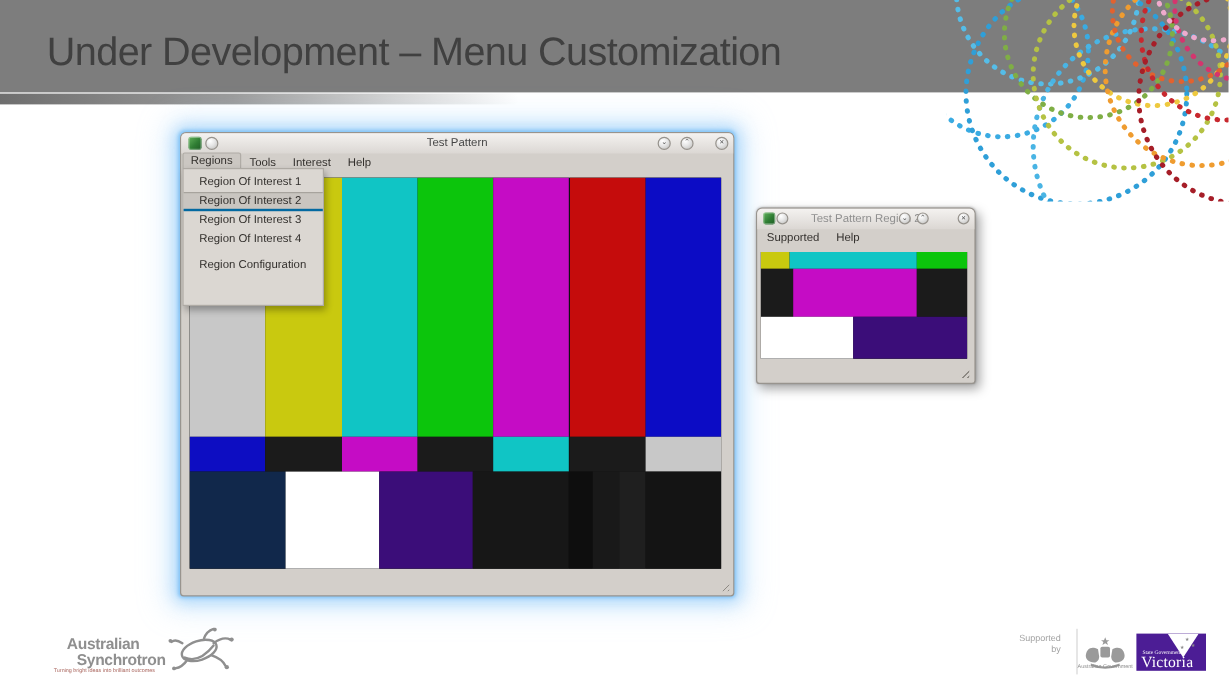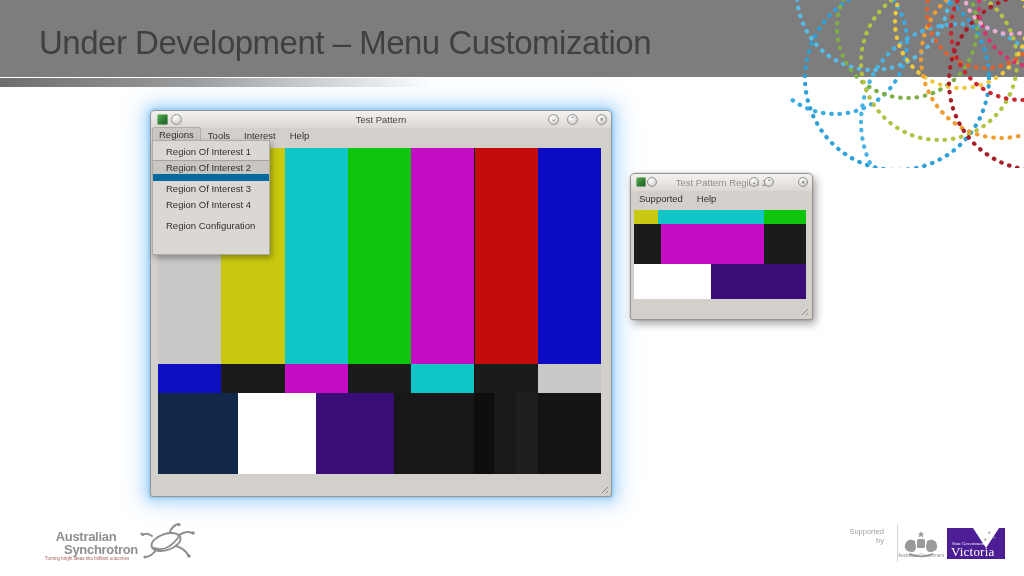--- a/index.html
+++ b/index.html
@@ -31,21 +31,21 @@
   .mitem.active{background:#cbc7c2;border:1px solid #b0aca6;border-radius:2px;padding:0 6px;}
 
   
   .main-win{left:150px;top:110px;width:462px;height:387px;
     box-shadow:0 0 3px 1px rgba(130,195,245,.95),0 0 12px 5px rgba(140,200,250,.6),0 0 24px 11px rgba(165,212,250,.35);}
   .main-pattern{position:absolute;left:7px;top:37px;width:443px;height:326px;overflow:hidden;background:#111;}
   .dropdown{position:absolute;left:1px;top:29px;width:118px;height:115px;background:#dbd7d2;
     border:1px solid #aeaaa4;box-shadow:2px 3px 6px rgba(0,0,0,.32);z-index:6;box-sizing:border-box;
     font-size:9.5px;color:#33302d;padding-top:3px;}
   .ditem{height:15.5px;line-height:15.5px;padding-left:13px;}
-  .ditem.selected{background:#c9c5c0;border-top:1px solid #a7a39d;border-bottom:7px solid #0369a1;height:13.5px;line-height:13.5px;}
+  .ditem.selected{background:#c9c5c0;border-top:1px solid #a7a39d;border-bottom:2px solid #0369a1;height:13.5px;line-height:13.5px;}
   .ditem.config{margin-top:6px;}
 
   
   .region-win{left:630px;top:173px;width:183px;height:147px;
     box-shadow:3px 4px 9px rgba(0,0,0,.35),0 0 2px rgba(0,0,0,.25);}
   .region-pattern{position:absolute;left:3px;top:36px;width:172px;height:89px;overflow:hidden;background:#111;}
 
   .grip{position:absolute;width:9px;height:9px;
     background:repeating-linear-gradient(135deg,rgba(120,116,110,0) 0 2px,#8d8983 2px 3px);
     clip-path:polygon(100% 0,100% 100%,0 100%);}

